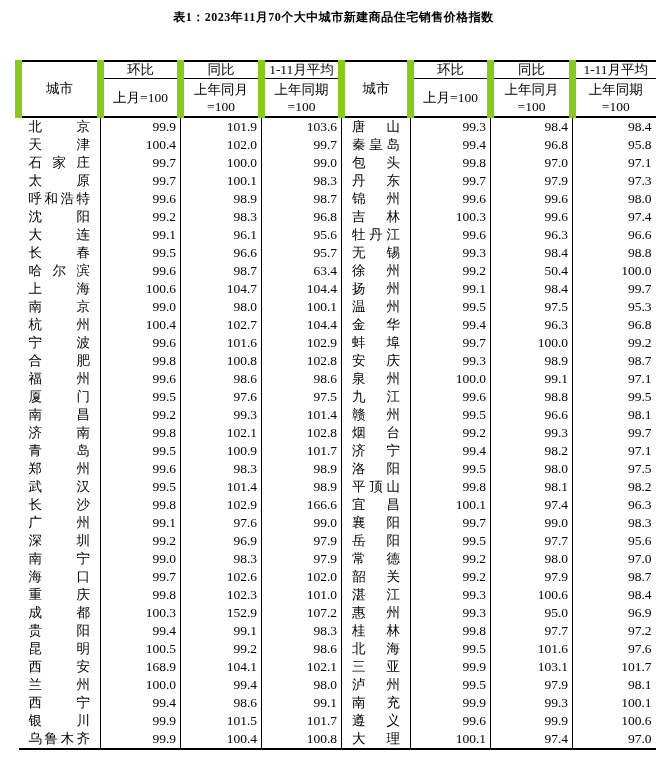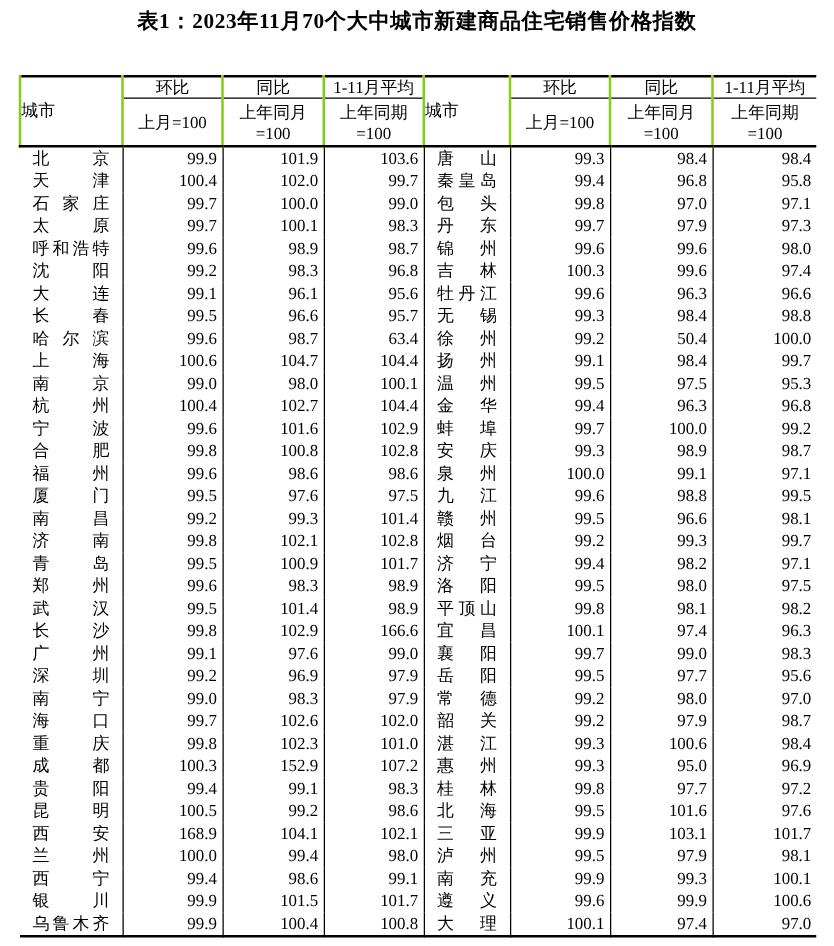--- a/index.html
+++ b/index.html
@@ -11,21 +11,21 @@
   }
   .page {
     position: relative;
     width: 667px;
     height: 757px;
     background: #ffffff;
     overflow: hidden;
   }
   .title {
     margin: 6px 0 0 0;
-    font-size: 17px;
+    font-size: 12px;
     font-weight: bold;
     text-align: center;
     line-height: 22px;
     letter-spacing: 0.5px;
   }
   table.price-table {
     border-collapse: collapse;
     table-layout: fixed;
     width: 637px;
     margin: 32px 0 0 15px;
@@ -33,40 +33,40 @@
     border-bottom: 2px solid #000;
   }
   th, td {
     padding: 0;
     font-weight: normal;
     font-size: 13.5px;
     overflow: hidden;
     white-space: nowrap;
   }
   
-  thead th { border-left: 2px solid #84cc16; }
+  thead th { border-left: 7px solid #84cc16; }
   tbody td { border-left: 1px solid #000; }
   tbody td:first-child { border-left: none; }
   
   .top-h {
     height: 16px;
     text-align: center;
     vertical-align: middle;
     line-height: 16px;
     border-bottom: 1px solid #000;
   }
   .sub-h {
     height: 37px;
     text-align: center;
     vertical-align: middle;
     border-bottom: 2px solid #000;
   }
   .sub-h span { display: block; line-height: 17px; }
   .city-h {
-    text-align: left;
+    text-align: center;
     vertical-align: middle;
     border-bottom: 2px solid #000;
     font-family: Liberation Serif, serif;
   }
   
   tbody td { height: 17.97px; }
   td.num {
     text-align: right;
     padding-right: 4px;
   }

